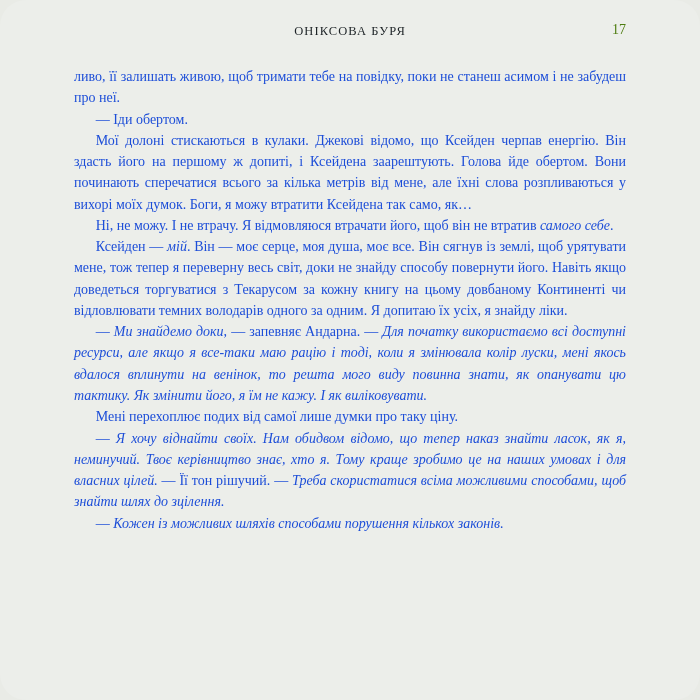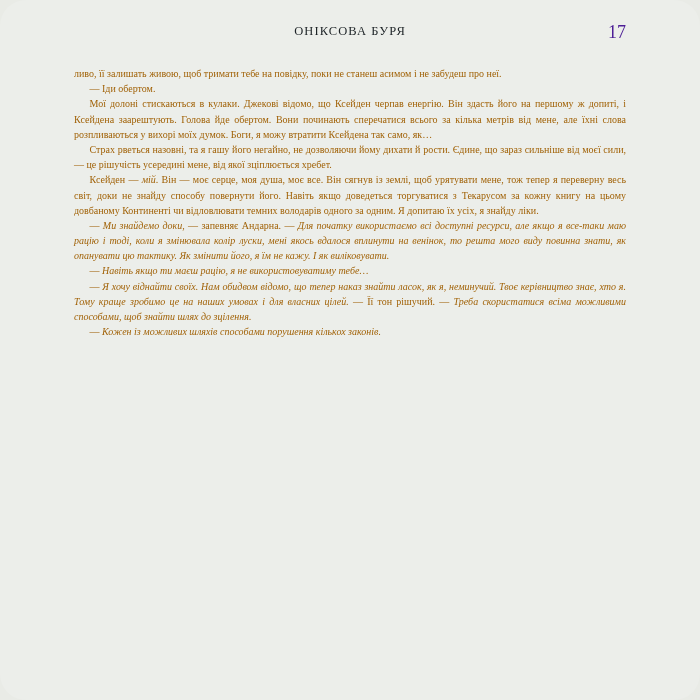--- a/index.html
+++ b/index.html
@@ -35,28 +35,28 @@
     text-align: center;
     font-size: 12.5px;
     letter-spacing: 1.1px;
     color: #1d2326;
     font-family: "Liberation Serif", serif;
   }
   .folio {
     position: absolute;
     right: 0;
     top: 0;
-    font-size: 18px;
-    color: #4c1d95;
+    font-size: 14px;
+    color: #4d7c0f;
     text-align: right;
   }
   .body-text {
-    font-size: 10px;
+    font-size: 14px;
     line-height: 1.52;
-    color: #a16207;
+    color: #1d4ed8;
     text-align: justify;
     text-justify: inter-word;
     hyphens: manual;
   }
   .body-text p {
     margin: 0;
     text-indent: 1.55em;
   }
   .body-text p.noindent {
     text-indent: 0;
@@ -79,28 +79,28 @@
   </div>
 
   <div class="body-text">
 
     <p class="noindent">ливо, її залишать живою, щоб тримати тебе на повідку, поки не станеш асимом і не забудеш про неї.</p>
 
     <p>— Іди обертом.</p>
 
     <p>Мої долоні стискаються в кулаки. Джекові відомо, що Ксейден черпав енергію. Він здасть його на першому ж допиті, і Ксейдена заарештують. Голова йде обертом. Вони починають сперечатися всього за кілька метрів від мене, але їхні слова розпливаються у вихорі моїх думок. Боги, я можу втратити Ксейдена так само, як…</p>
 
+    <p>Ні, не можу. І не втрачу. Я відмовляюся втрачати його, щоб він не втратив <em>самого себе</em>.</p>
 
-    <p>Страх рветься назовні, та я гашу його негайно, не дозволяючи йому дихати й рости. Єдине, що зараз сильніше від моєї сили, — це рішучість усередині мене, від якої зціплюється хребет.</p>
 
     <p>Ксейден — <em>мій</em>. Він — моє серце, моя душа, моє все. Він сягнув із землі, щоб урятувати мене, тож тепер я переверну весь світ, доки не знайду способу повернути його. Навіть якщо доведеться торгуватися з Текарусом за кожну книгу на цьому довбаному Континенті чи відловлювати темних володарів одного за одним. Я допитаю їх усіх, я знайду ліки.</p>
 
     <p><span class="dash">— </span><em>Ми знайдемо доки</em>, — запевняє Андарна. — <em>Для початку використаємо всі доступні ресурси, але якщо я все-таки маю рацію і тоді, коли я змінювала колір луски, мені якось вдалося вплинути на венінок, то решта мого виду повинна знати, як опанувати цю тактику. Як змінити його, я їм не кажу. І як виліковувати.</em></p>
 
+    <p>Мені перехоплює подих від самої лише думки про таку ціну.</p>
 
-    <p>— <em>Навіть якщо ти маєш рацію, я не використовуватиму тебе…</em></p>
 
     <p>— <em>Я хочу віднайти своїх. Нам обидвом відомо, що тепер наказ знайти ласок, як я, неминучий. Твоє керівництво знає, хто я. Тому краще зробимо це на наших умовах і для власних цілей.</em> — Її тон рішучий. — <em>Треба скористатися всіма можливими способами, щоб знайти шлях до зцілення.</em></p>
 
     <p>— <em>Кожен із можливих шляхів способами порушення кількох законів.</em></p>
 
   </div>
 </div>
 
 </body></html>

